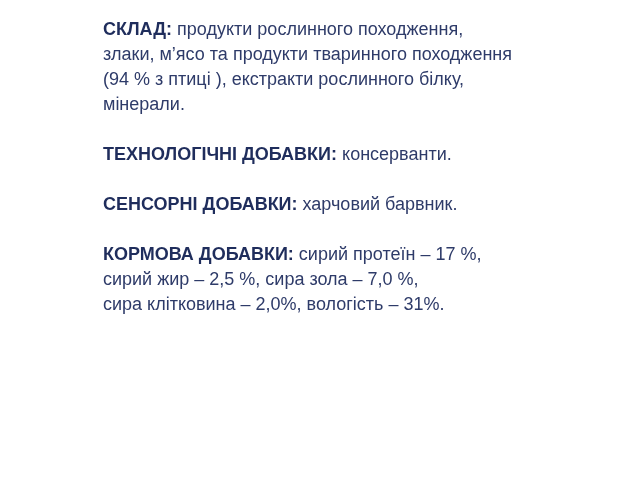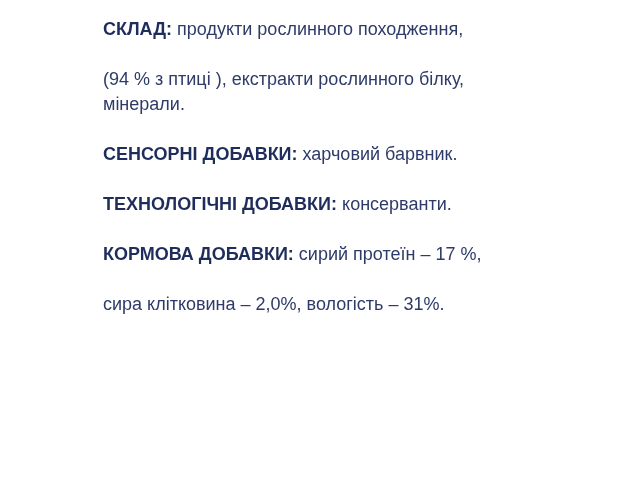--- a/index.html
+++ b/index.html
@@ -33,32 +33,32 @@
   }
 </style>
 </head>
 <body>
 
 <div class="page">
   <div class="label-text-block">
 
     <p>
       <strong class="section-heading">СКЛАД:</strong><span> продукти рослинного походження,</span><br>
-      <br>
+      <span>злаки, м’ясо та продукти тваринного походження</span><br>
       <span>(94 % з птиці ), екстракти рослинного білку, мінерали.</span>
+    </p>
+
+    <p>
+      <strong class="section-heading">ТЕХНОЛОГІЧНІ ДОБАВКИ:</strong><span> консерванти.</span>
     </p>
 
     <p>
       <strong class="section-heading">СЕНСОРНІ ДОБАВКИ:</strong><span> харчовий барвник.</span>
     </p>
 
     <p>
-      <strong class="section-heading">ТЕХНОЛОГІЧНІ ДОБАВКИ:</strong><span> консерванти.</span>
-    </p>
-
-    <p>
       <strong class="section-heading">КОРМОВА ДОБАВКИ:</strong><span> сирий протеїн – 17 %,</span><br>
-      <br>
+      <span>сирий жир – 2,5 %, сира зола – 7,0 %,</span><br>
       <span>сира клітковина – 2,0%, вологість – 31%.</span>
     </p>
 
   </div>
 </div>
 
 </body></html>

